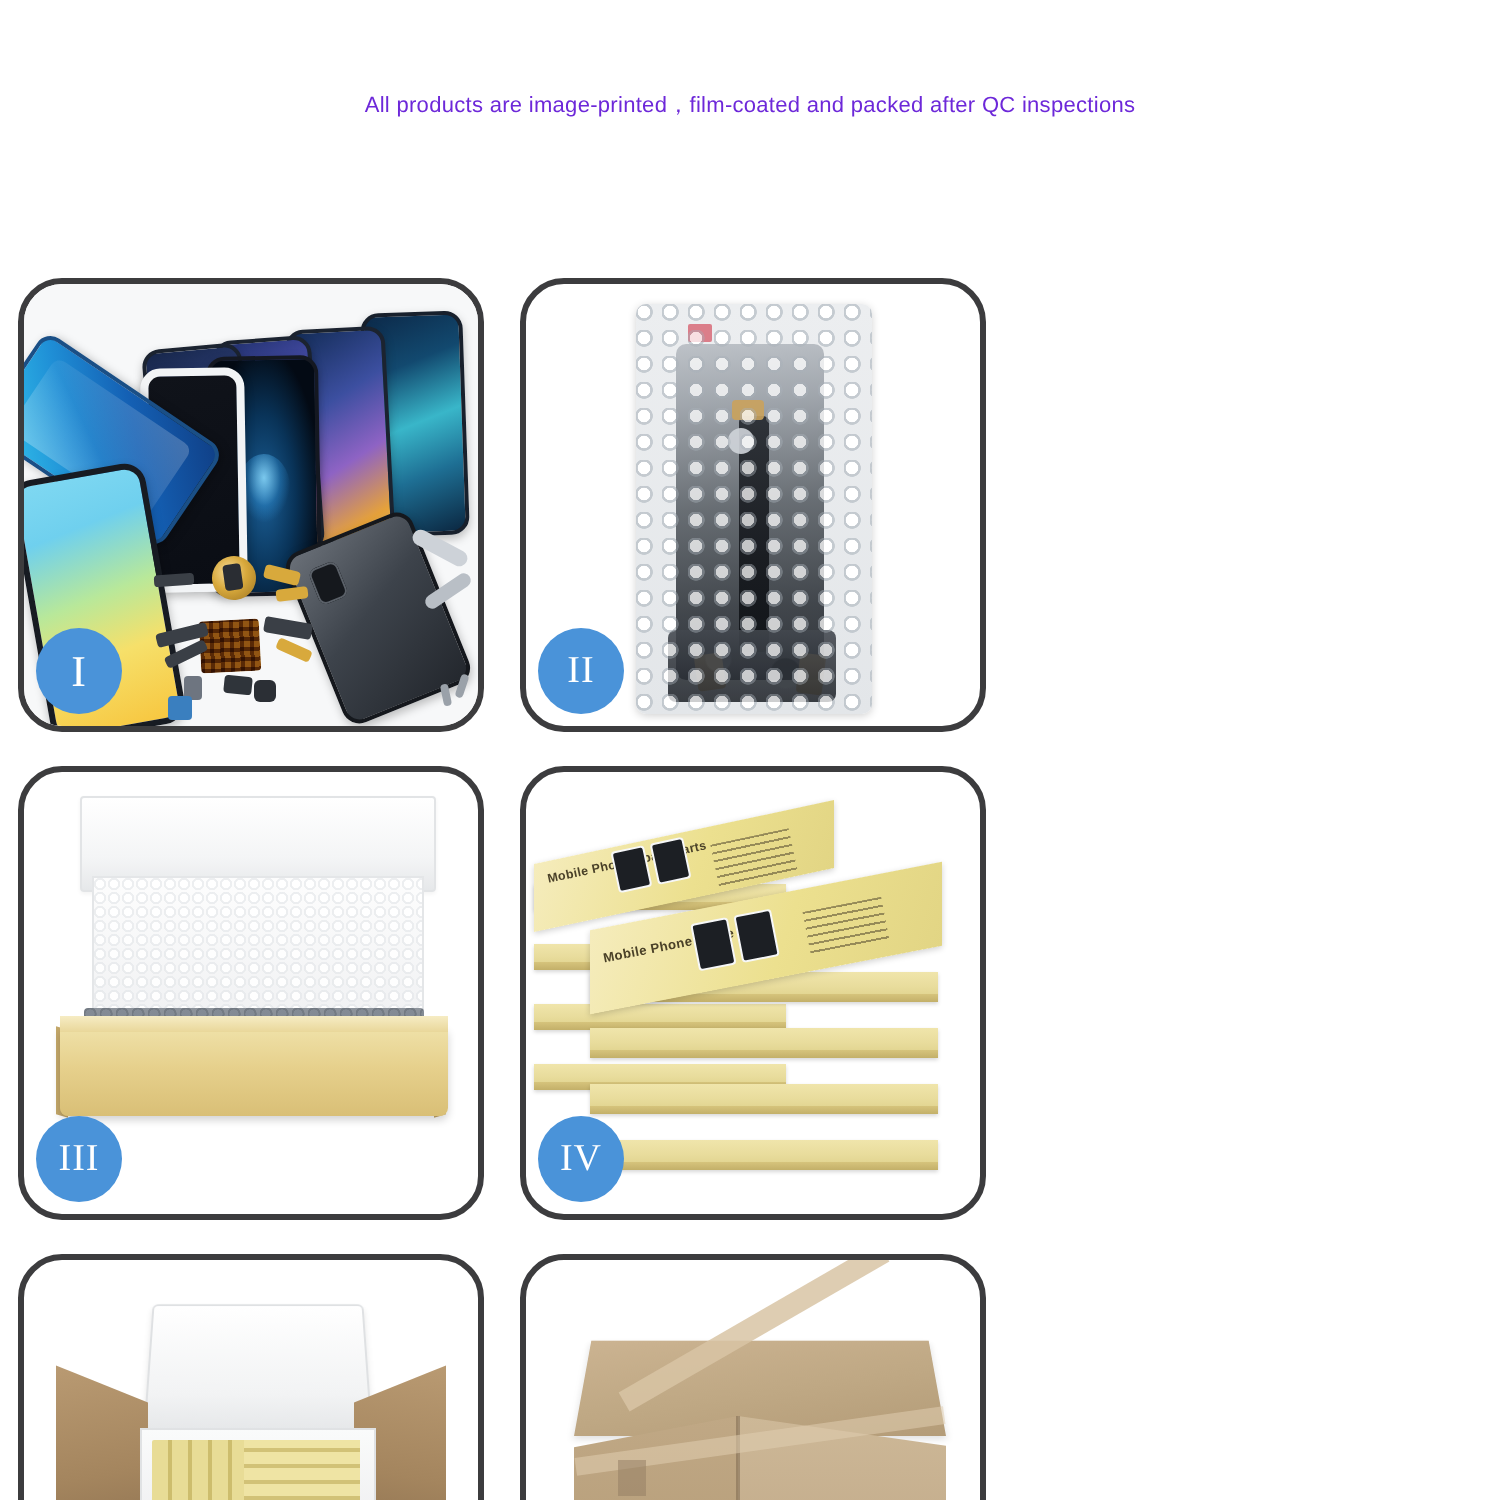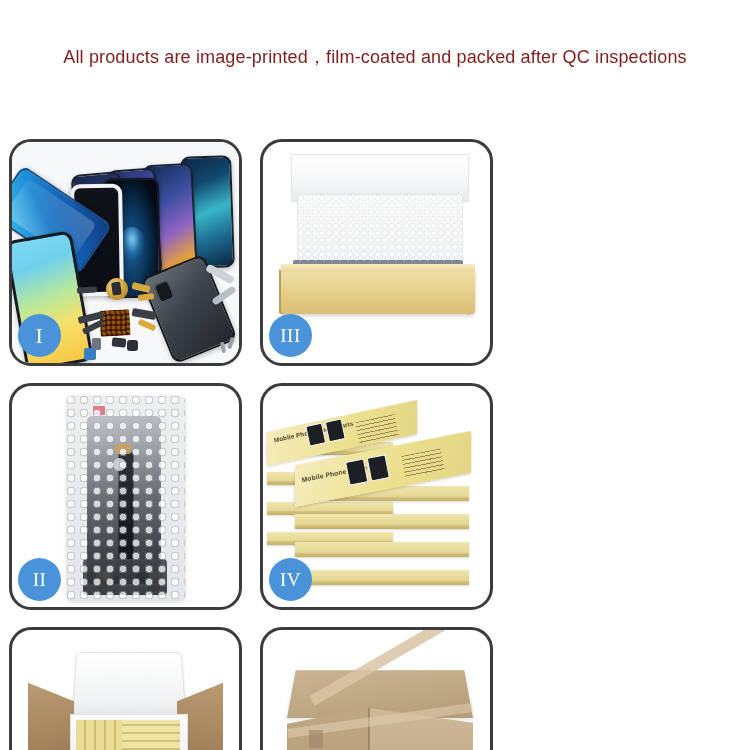--- a/index.html
+++ b/index.html
@@ -26,23 +26,23 @@
     font-size: 38px;
     font-weight: bold;
     letter-spacing: 1.2px;
     color: #111111;
     line-height: 1.05;
     white-space: nowrap;
   }
   .subtitle {
     margin-top: 9px;
     font-family: "Liberation Sans", sans-serif;
-    font-size: 18px;
+    font-size: 11px;
     font-weight: normal;
-    color: #7f1d1d;
+    color: #6d28d9;
     letter-spacing: 0.15px;
     white-space: nowrap;
   }
 
   
   .grid {
     position: absolute;
     top: 139px;
     left: 9px;
     width: 734px;
@@ -433,49 +433,49 @@
       <div class="part screw-a"></div>
       <div class="part screw-b"></div>
       <div class="part tool-a"></div>
       <div class="part tool-b"></div>
     </div>
     <div class="badge">I</div>
   </div>
 
   <div class="panel">
     <div class="panel-photo">
-      <div class="p3-lid"></div>
-      <div class="p3-foam"></div>
-      <div class="p3-inner"></div>
-      <div class="p3-side-l"></div>
-      <div class="p3-side-r"></div>
-      <div class="p3-tray"></div>
-    </div>
-    <div class="badge wide">III</div>
-  </div>
-
-  <div class="panel">
-    <div class="panel-photo">
       <div class="p2-bag">
         <div class="p2-screen"></div>
         <div class="p2-cable"></div>
         <div class="p2-conn1"></div>
         <div class="p2-conn2"></div>
         <div class="p2-conn3"></div>
         <div class="p2-conn4"></div>
         <div class="p2-bottom"></div>
         <div class="p2-redtab"></div>
         <div class="p2-bubbles"></div>
       </div>
     </div>
     <div class="badge wide">II</div>
   </div>
 
   <div class="panel">
     <div class="panel-photo">
+      <div class="p3-lid"></div>
+      <div class="p3-foam"></div>
+      <div class="p3-inner"></div>
+      <div class="p3-side-l"></div>
+      <div class="p3-side-r"></div>
+      <div class="p3-tray"></div>
+    </div>
+    <div class="badge wide">III</div>
+  </div>
+
+  <div class="panel">
+    <div class="panel-photo">
 
       <div class="stack">
         <div class="sbox" style="left:4px; top:56px; width:126px; height:13px;">
             <div class="edge"></div>
           </div>
         <div class="sbox" style="left:4px; top:86px; width:126px; height:13px;">
             <div class="edge"></div>
           </div>
         <div class="sbox" style="left:4px; top:116px; width:126px; height:13px;">
             <div class="edge"></div>

